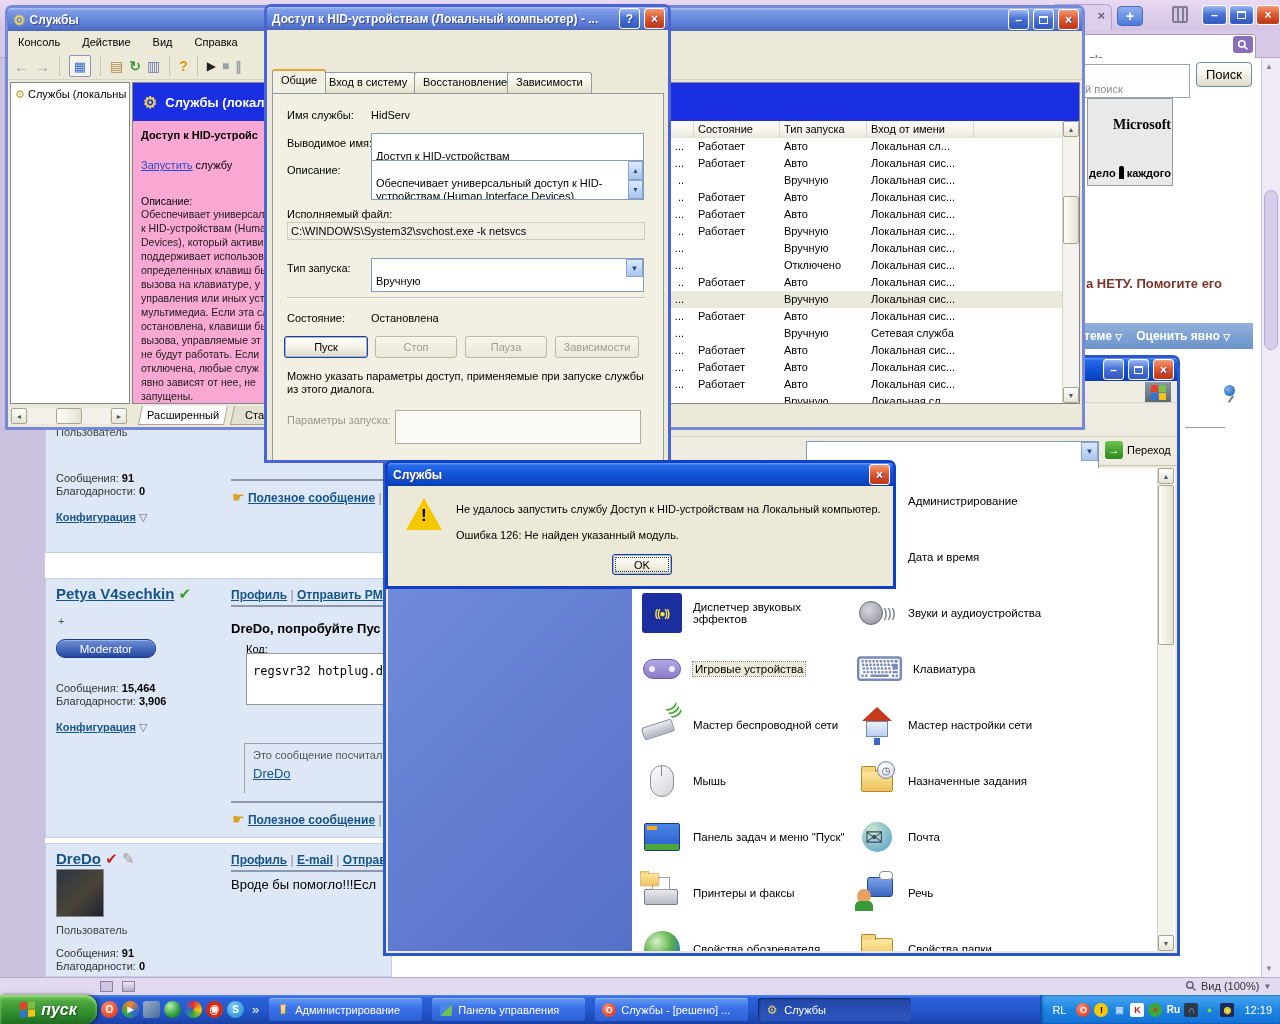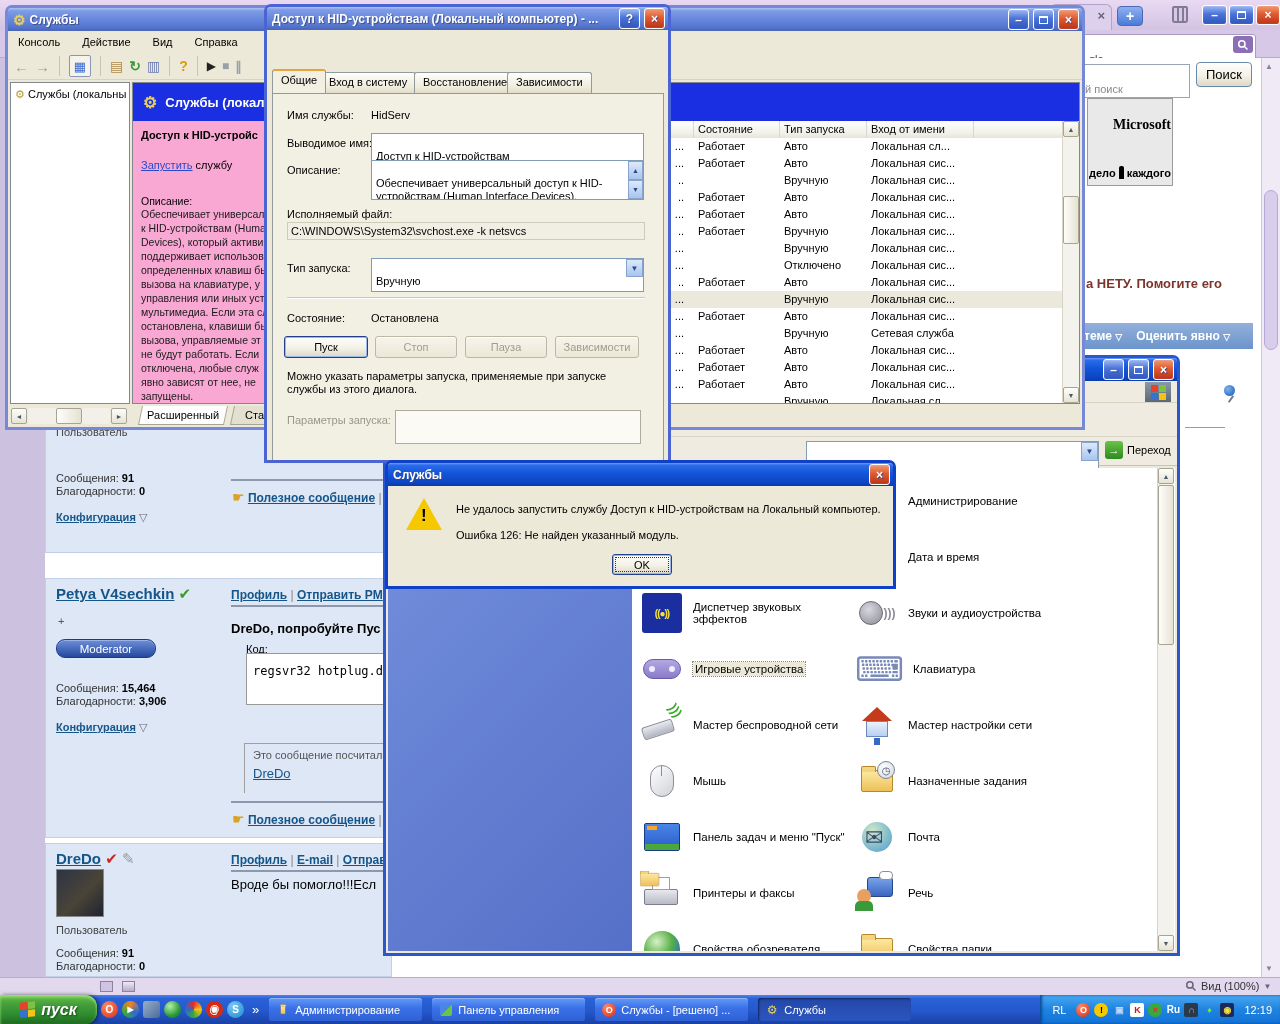--- a/index.html
+++ b/index.html
@@ -588,21 +588,21 @@
         <span class="spin" style="left:353px;top:165px;height:18px;width:17px;font-size:8px;">
             <span>▼</span>
           </span>
         <div class="w" style="left:14px;top:203px;width:358px;height:2px;border-top:1px solid #cac7b8;border-bottom:1px solid #fff;"></div>
         <span class="dlg-label" style="left:14px;top:218px;">Состояние:</span>
         <span class="dlg-label" style="left:98px;top:218px;">Остановлена</span>
         <div class="btn default" style="left:11px;top:242px;width:84px;height:22px;">Пуск</div>
         <div class="btn disabled" style="left:102px;top:242px;width:82px;height:22px;">Стоп</div>
         <div class="btn disabled" style="left:192px;top:242px;width:82px;height:22px;">Пауза</div>
         <div class="btn disabled" style="left:282px;top:242px;width:84px;height:22px;">Зависимости</div>
-        <div class="w" style="left:14px;top:276px;width:360px;font-size:11px;line-height:13px;">Можно указать параметры запуска, применяемые при запуске службы из этого диалога.</div>
+        <div class="w" style="left:14px;top:276px;width:360px;font-size:11px;line-height:13px;">Можно указать параметры доступ, применяемые при запуске службы из этого диалога.</div>
         <span class="dlg-label" style="left:14px;top:320px;color:#9a9788;">Параметры запуска:</span>
         <div class="inp" style="left:122px;top:316px;width:246px;height:20px;border-color:#b0ac9c;background:#fbfaf4;"></div>
       </div>
       <div class="btn default" style="left:162px;top:406px;width:71px;height:22px;">OK</div>
       <div class="btn" style="left:243px;top:406px;width:71px;height:22px;">Отмена</div>
       <div class="btn disabled" style="left:324px;top:406px;width:71px;height:22px;">Применить</div>
     </div>
   </div>
 
   <div class="xpwin" style="left:385px;top:460px;width:511px;height:129px;border-color:#0f41c8;">

